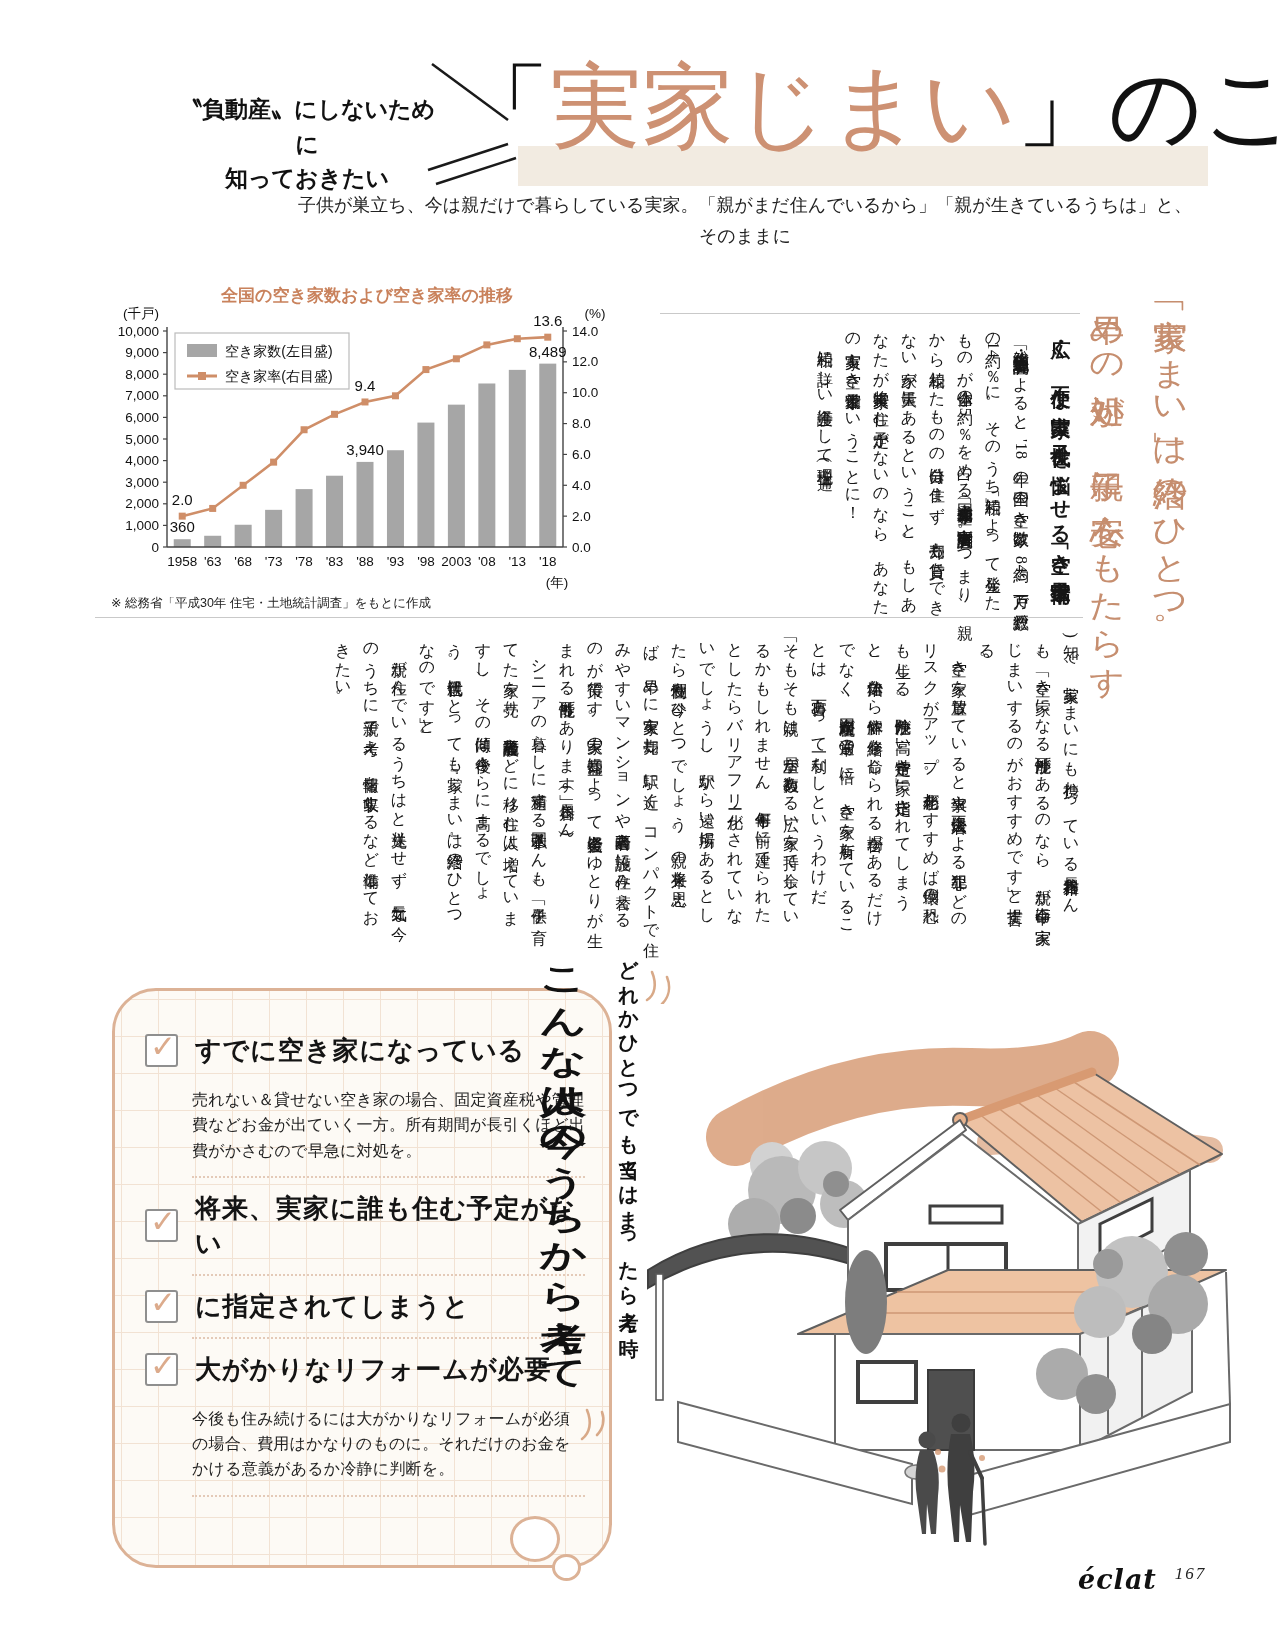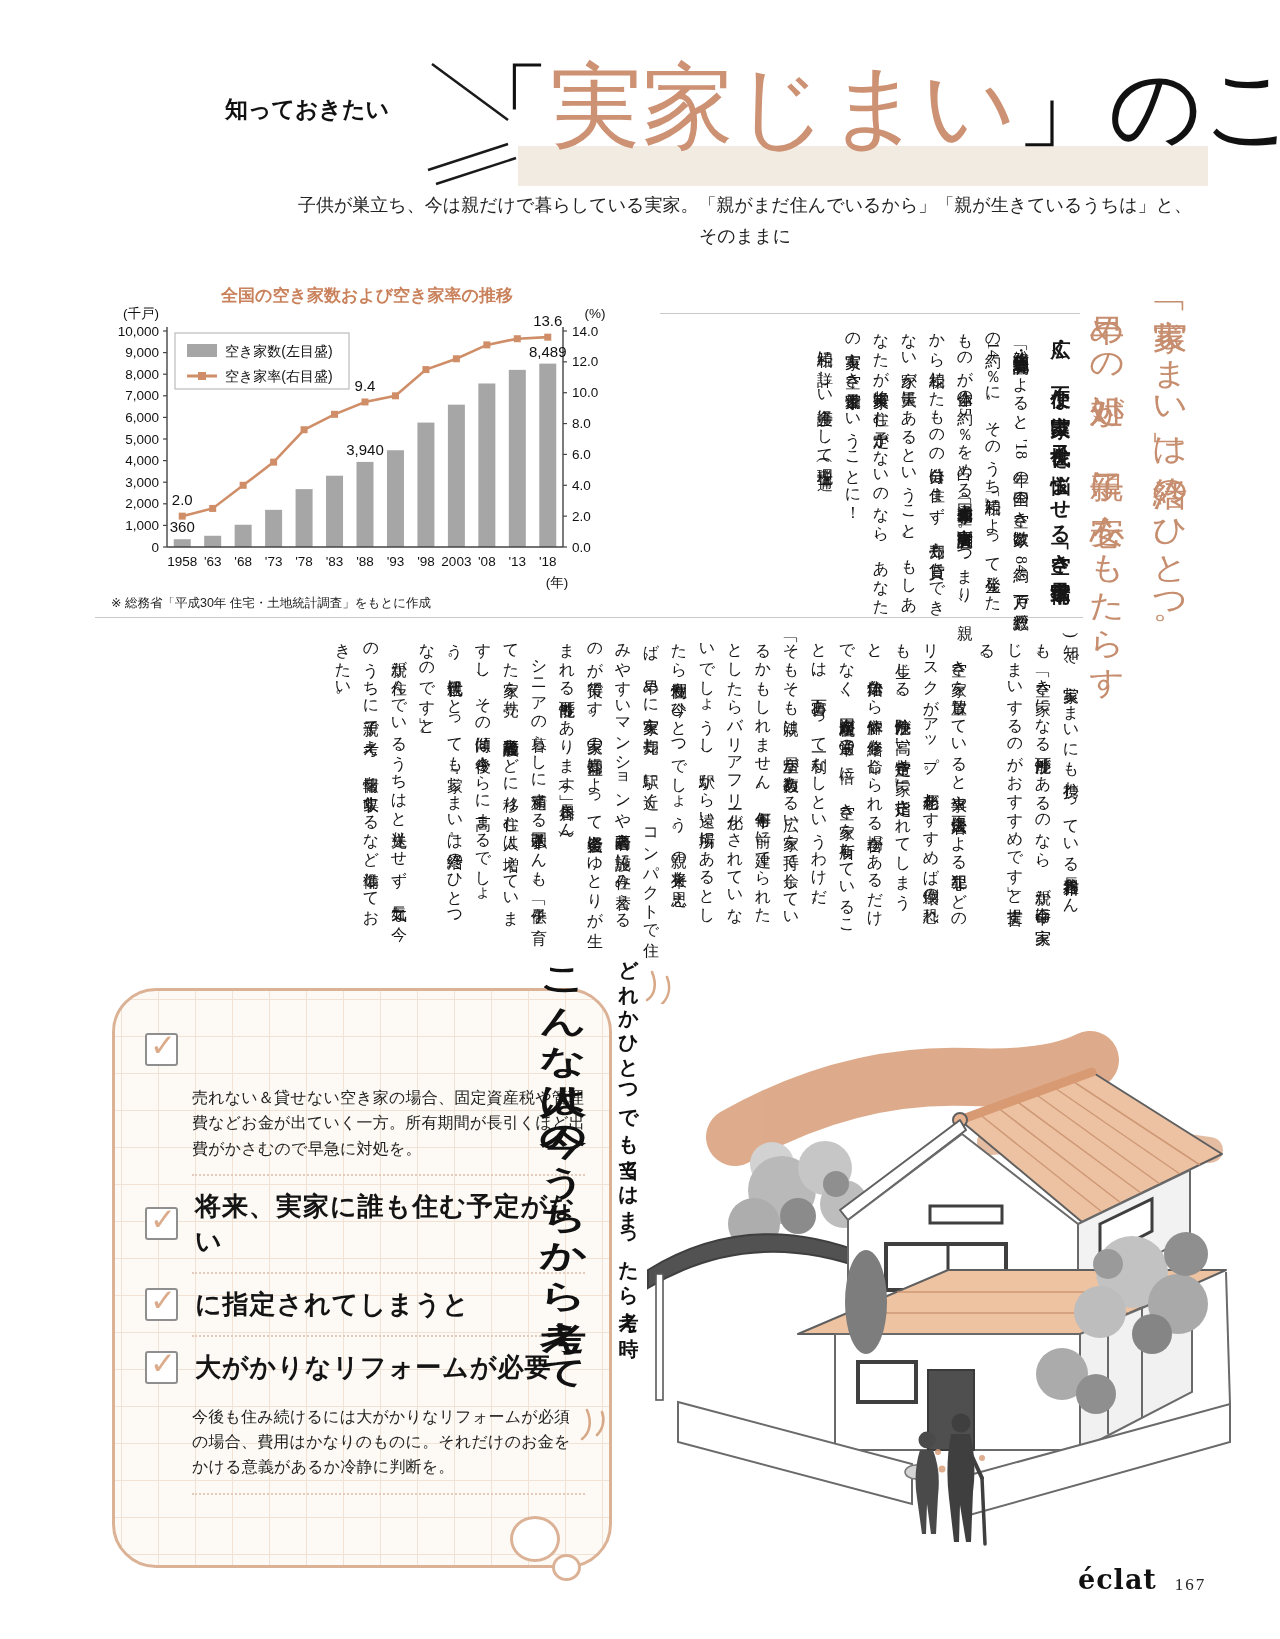--- a/index.html
+++ b/index.html
@@ -64,30 +64,31 @@
   .b1{left:395px;top:525px;width:44px;height:40px;}
   .b2{left:437px;top:563px;width:23px;height:21px;}
   .sparkle{position:absolute;z-index:6;}
   .sp1{left:642px;top:968px;}
   .sp2{left:578px;top:1405px;}
 
   
   .illo{position:absolute;left:630px;top:972px;width:615px;height:600px;margin:0;}
 
   
-  .footer{position:absolute;left:1078px;top:1564px;display:flex;align-items:flex-end;gap:18px;}
+  .footer{position:absolute;left:1078px;top:1564px;display:flex;align-items:flex-start;gap:18px;font-style:italic;}
   .logo{font-family:"DejaVu Serif","Liberation Serif",serif;font-weight:700;font-size:27px;letter-spacing:1px;color:#111;}
   .pageno{font-family:"Liberation Serif","DejaVu Serif",serif;font-size:17px;letter-spacing:2px;color:#222;}
 </style>
 </head>
 <body>
 
 <div class="page">
 
   <div class="kicker">
+    <div>〝負動産〟にしないために</div>
     <div>知っておきたい</div>
   </div>
 
   <svg class="slashes" width="100" height="138" viewBox="0 0 100 138">
     <line x1="8" y1="8" x2="84" y2="64" stroke="#1a1a1a" stroke-width="2.5"></line>
     <line x1="4" y1="114" x2="84" y2="88" stroke="#1a1a1a" stroke-width="2.5"></line>
     <line x1="12" y1="128" x2="92" y2="102" stroke="#1a1a1a" stroke-width="2.5"></line>
   </svg>
 
   <div class="title-band"></div>
@@ -232,20 +233,21 @@
     <div class="ck-big">こんな人は今のうちから考えて</div>
   </aside>
 
   <section class="panel">
     <div id="checklist-items">
         <div class="ck-item">
           <div class="ck-row">
             <div class="ck-box">
               <span>✓</span>
             </div>
+            <h3 class="ck-title">すでに空き家になっている</h3>
           </div>
           <p class="ck-desc">売れない＆貸せない空き家の場合、固定資産税や管理費などお金が出ていく一方。所有期間が長引くほど出費がかさむので早急に対処を。</p>
         </div>
         <div class="ck-divider"></div>
         <div class="ck-item">
           <div class="ck-row">
             <div class="ck-box">
               <span>✓</span>
             </div>
             <h3 class="ck-title">将来、実家に誰も住む予定がない</h3>

